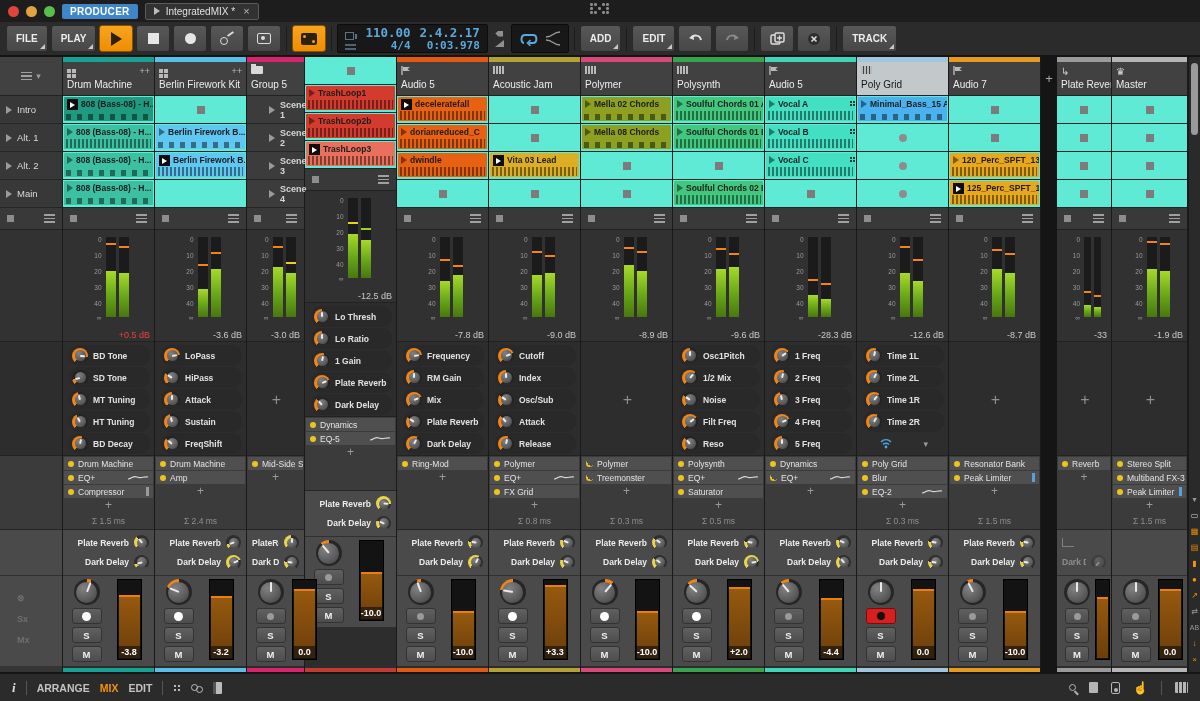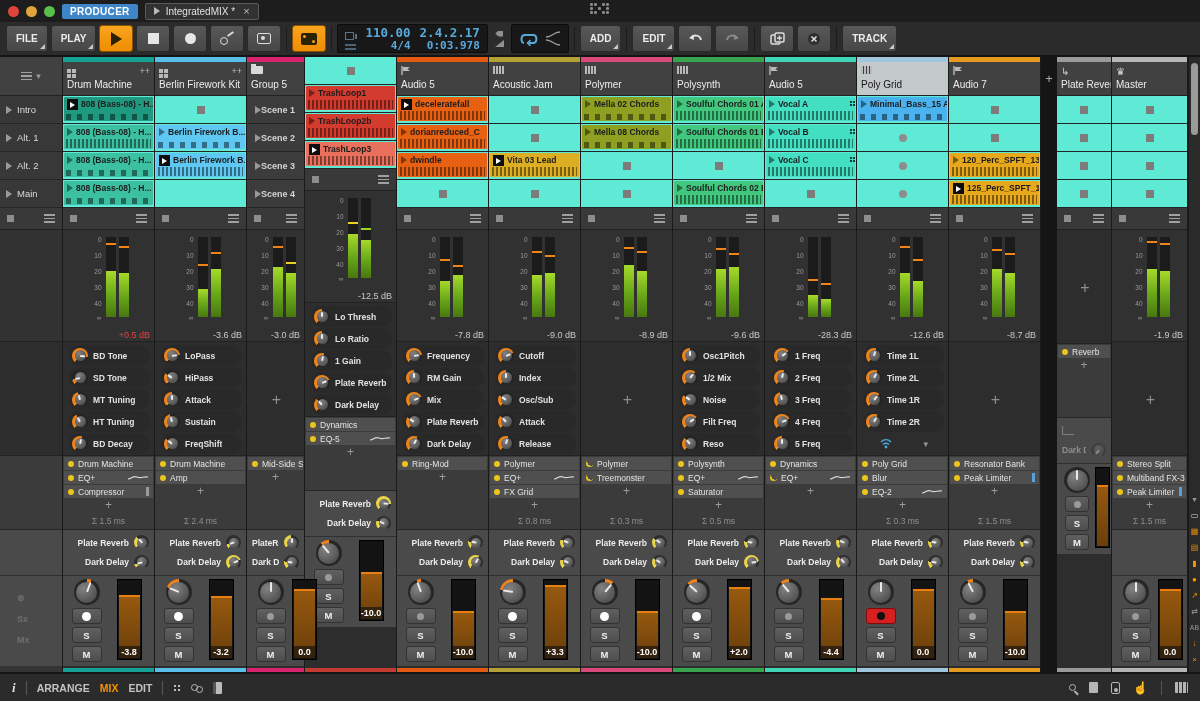--- a/index.html
+++ b/index.html
@@ -63,21 +63,21 @@
   .slot{height:28px;border-bottom:1px solid #252525;position:relative;display:flex;align-items:center;justify-content:center}
   .clip{position:absolute;inset:1px 1px 2px 1px;border-radius:1px;display:flex;align-items:flex-start;gap:3px;padding:2px 3px;font-size:8.5px;font-weight:bold;color:#1d1d1d;overflow:hidden;white-space:nowrap}
   .ctri{width:0;height:0;border-left:6px solid rgba(0,0,0,.45);border-top:4px solid transparent;border-bottom:4px solid transparent;flex:0 0 auto;margin-top:1px}
   .pb{width:11px;height:11px;background:#0d0d0d;display:flex;align-items:center;justify-content:center;flex:0 0 auto}
   .pb i{width:0;height:0;border-left:5px solid #fff;border-top:3px solid transparent;border-bottom:3px solid transparent}
   .art{position:absolute;left:2px;right:2px;bottom:1px;height:9px;opacity:.45}
   .art-wave{background:repeating-linear-gradient(90deg,#000 0 2px,transparent 2px 4px)}
   .art-notes{height:6px;background:repeating-linear-gradient(90deg,#000 0 5px,transparent 5px 11px)}
   .stopsq{width:8px;height:8px;background:#7c7c7c}
   .recdot{width:8px;height:8px;border-radius:50%;background:#8d8d8d}
-  .slot.scene{justify-content:flex-start;padding-left:8px;background:#3c3c3c}
+  .slot.scene{justify-content:flex-start;gap:5px;padding-left:22px;background:#3c3c3c}
   .slot.scene .lbl{font-size:9px;color:#d6d6d6;font-weight:bold}
   .sctri{width:0;height:0;border-left:6px solid #9a9a9a;border-top:4px solid transparent;border-bottom:4px solid transparent}
   .cbadge{position:absolute;right:3px;top:4px;width:2px;height:2px;background:#0a3a33;box-shadow:3px 0 #0a3a33,0 3px #0a3a33,3px 3px #0a3a33}
   .sec-stop{height:22px;background:#393939;border-bottom:1px solid #222;display:flex;align-items:center;justify-content:space-between;padding:0 7px}
   .minisq{width:7px;height:7px;background:#8d8d8d}
   .hamb{display:flex;flex-direction:column;gap:2px}
   .hamb i{width:11px;height:1.5px;background:#a0a0a0}
   .sec-meter{height:112px;background:#313131;border-bottom:1px solid #222;position:relative}
   .mwrap{position:absolute;top:7px;left:50%;transform:translateX(-50%);display:flex;gap:3px;height:80px}
   .mscale{position:relative;width:14px;height:100%}
@@ -1840,20 +1840,41 @@
         </div>
       </div>
     <div class="sec sec-stop">
       <span class="minisq"></span>
       <span class="hamb">
           <i></i>
           <i></i>
           <i></i>
         </span>
     </div>
+    <div class="sec sec-meter">
+    <div class="mwrap">
+          <span class="mscale">
+            <span style="top:0px">0</span>
+            <span style="top:16px">10</span>
+            <span style="top:32px">20</span>
+            <span style="top:48px">30</span>
+            <span style="top:64px">40</span>
+            <span style="top:78px">∞</span>
+          </span>
+          <span class="mbar" style="width:7px">
+      <i class="mfill" style="height:15%"></i>
+      <i class="mpeak" style="bottom:30%;background:#f08418"></i>
+          </span>
+          <span class="mbar" style="width:7px">
+      <i class="mfill" style="height:12%"></i>
+      <i class="mpeak" style="bottom:25%;background:#f08418"></i>
+          </span>
+        </div>
+    <span class="mdb" style="color:#c9c9c9">-33</span>
+      </div>
     <div class="sec sec-knobs">
         <div class="kplus">+</div>
       </div>
     <div class="sec sec-devices">
         <div class="dev">
           <span class="ddot"></span>
           <span>Reverb</span>
         </div>
         <div class="dplus">+</div>
       </div>

